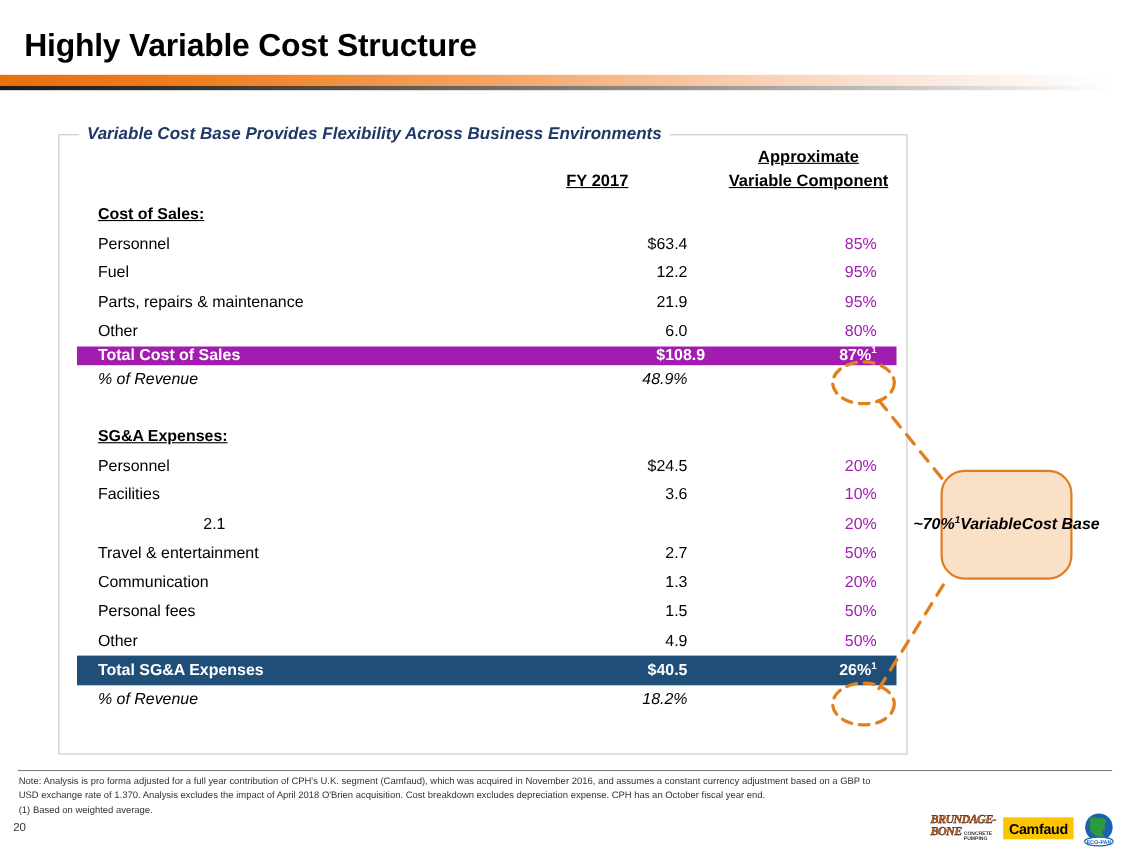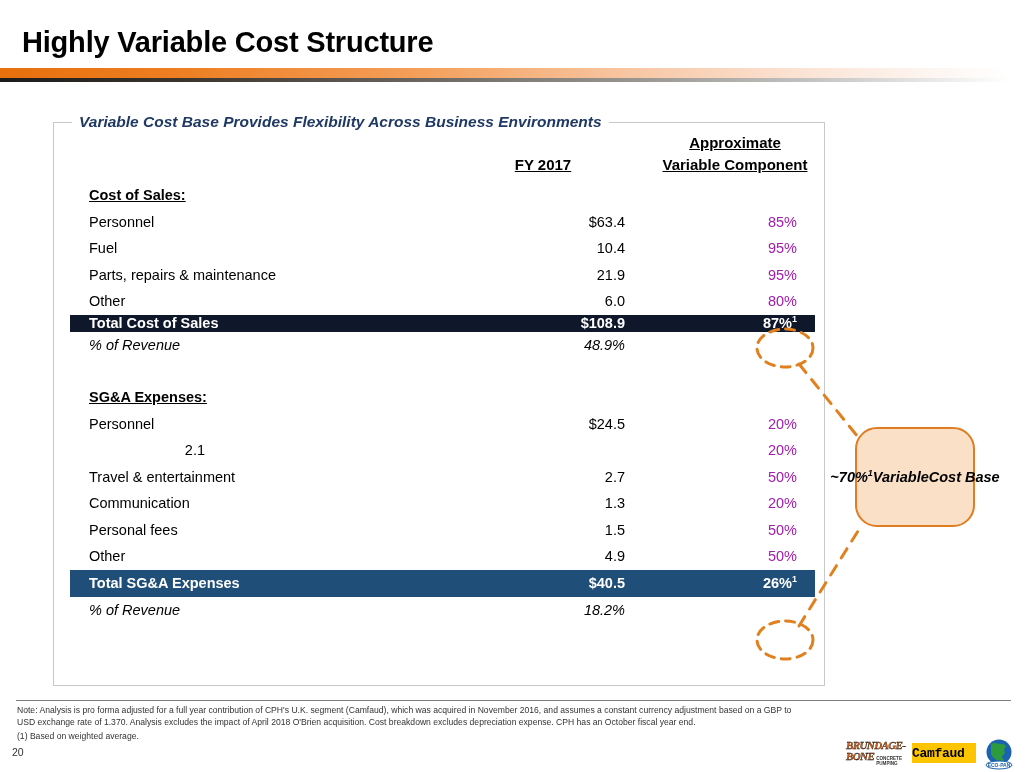--- a/index.html
+++ b/index.html
@@ -123,22 +123,23 @@
     color: #a21caf;
     box-sizing: border-box;
   }
 
   .row.section .c-label {
     font-weight: bold;
     text-decoration: underline;
   }
 
   .row.total-gray {
-    background: #0f172a;
+    background: #a21caf;
     height: 17px;
+    gap: 16px;
   }
   .row.total-gray .c-label,
   .row.total-gray .c-val,
   .row.total-gray .c-pct {
     color: #ffffff;
     font-weight: bold;
   }
 
   .row.total-navy {
     background: #1f4e79;
@@ -282,22 +283,21 @@
   }
   .logo-cam {
     position: absolute;
     left: 66px;
     top: 5px;
     width: 64px;
     height: 20px;
     background: #fdc500;
     display: flex;
     align-items: center;
-    justify-content: flex-start;
-    font-family: Liberation Mono, monospace;
+    justify-content: center;
   }
   .logo-cam span {
     font-size: 13px;
     font-weight: bold;
     color: #000000;
     letter-spacing: -0.3px;
   }
   .logo-globe {
     position: absolute;
     left: 136px;
@@ -331,21 +331,21 @@
       <div class="c-pct"></div>
     </div>
 
     <div class="row">
       <div class="c-label">Personnel</div>
       <div class="c-val">$63.4</div>
       <div class="c-pct">85%</div>
     </div>
     <div class="row">
       <div class="c-label">Fuel</div>
-      <div class="c-val">10.4</div>
+      <div class="c-val">12.2</div>
       <div class="c-pct">95%</div>
     </div>
     <div class="row">
       <div class="c-label">Parts, repairs &amp; maintenance</div>
       <div class="c-val">21.9</div>
       <div class="c-pct">95%</div>
     </div>
     <div class="row">
       <div class="c-label">Other</div>
       <div class="c-val">6.0</div>
@@ -369,20 +369,25 @@
     <div class="row section">
       <div class="c-label">SG&amp;A Expenses:</div>
       <div class="c-val"></div>
       <div class="c-pct"></div>
     </div>
 
     <div class="row">
       <div class="c-label">Personnel</div>
       <div class="c-val">$24.5</div>
       <div class="c-pct">20%</div>
+    </div>
+    <div class="row">
+      <div class="c-label">Facilities</div>
+      <div class="c-val">3.6</div>
+      <div class="c-pct">10%</div>
     </div>
     <div class="row">
       <div class="c-val">2.1</div>
       <div class="c-pct">20%</div>
     </div>
     <div class="row">
       <div class="c-label">Travel &amp; entertainment</div>
       <div class="c-val">2.7</div>
       <div class="c-pct">50%</div>
     </div>

